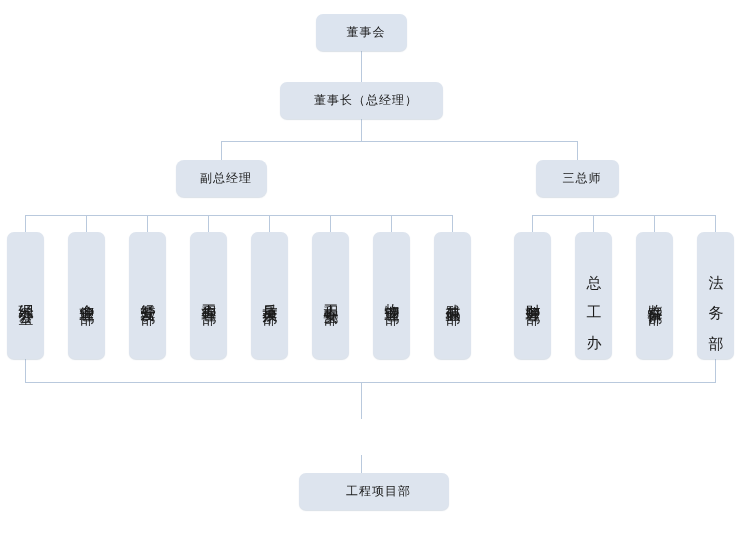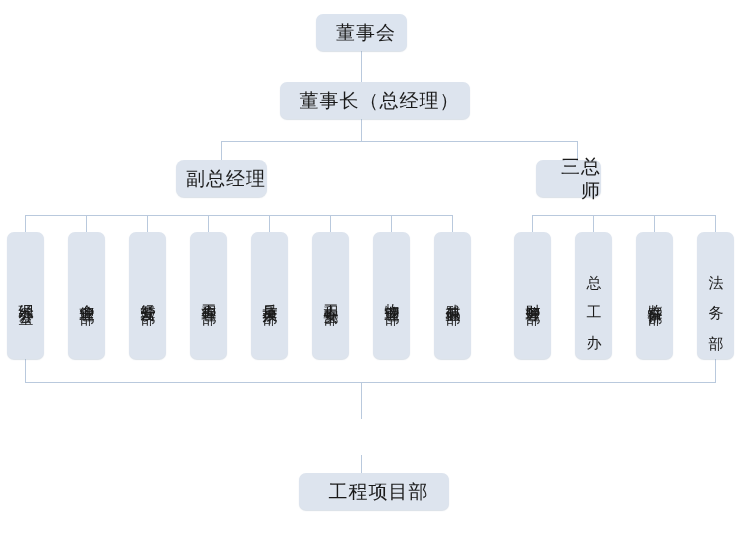--- a/index.html
+++ b/index.html
@@ -14,21 +14,21 @@
   
   .node{
     position:absolute;
     background:#dde4ee;
     border-radius:7px;
     box-sizing:border-box;
     display:flex;
     align-items:center;
     justify-content:center;
     color:#1a1a1a;
-    font-size:19px;
+    font-size:12px;
     letter-spacing:1px;
     line-height:1.25;
     text-align:center;
     box-shadow:0 1px 1px rgba(150,165,185,.35);
     padding-left:9px;
   }
   .node.top{background:#dce4ef;}
 
   
   .dept{
@@ -91,29 +91,29 @@
   <div class="ln vln" style="left:715px;top:358px;height:24px;"></div>
   <div class="ln hln" style="left:25px;top:382px;width:691px;"></div>
   <div class="ln vln" style="left:361px;top:382px;height:37px;"></div>
 
   <div class="ln vln" style="left:361px;top:455px;height:19px;"></div>
 
   <div class="node top" style="left:316px;top:14px;width:91px;height:37px;">
     <span>董事会</span>
   </div>
 
-  <div class="node" style="left:280px;top:82px;width:190px;height:37px;">
+  <div class="node" style="left:280px;top:82px;width:163px;height:37px;">
     <span>董事长（总经理）</span>
   </div>
 
   <div class="node" style="left:176px;top:160px;width:91px;height:37px;border-radius:8px;">
     <span>副总经理</span>
   </div>
 
-  <div class="node" style="left:536px;top:160px;width:65px;height:37px;text-align:right;">
+  <div class="node" style="left:536px;top:160px;width:83px;height:37px;text-align:right;">
     <span>三总师</span>
   </div>
 
   <div class="dept" style="left:7px;top:232px;">
     <span>经理办公室</span>
   </div>
   <div class="dept" style="left:68px;top:232px;">
     <span>企业管理部</span>
   </div>
   <div class="dept" style="left:129px;top:232px;">

